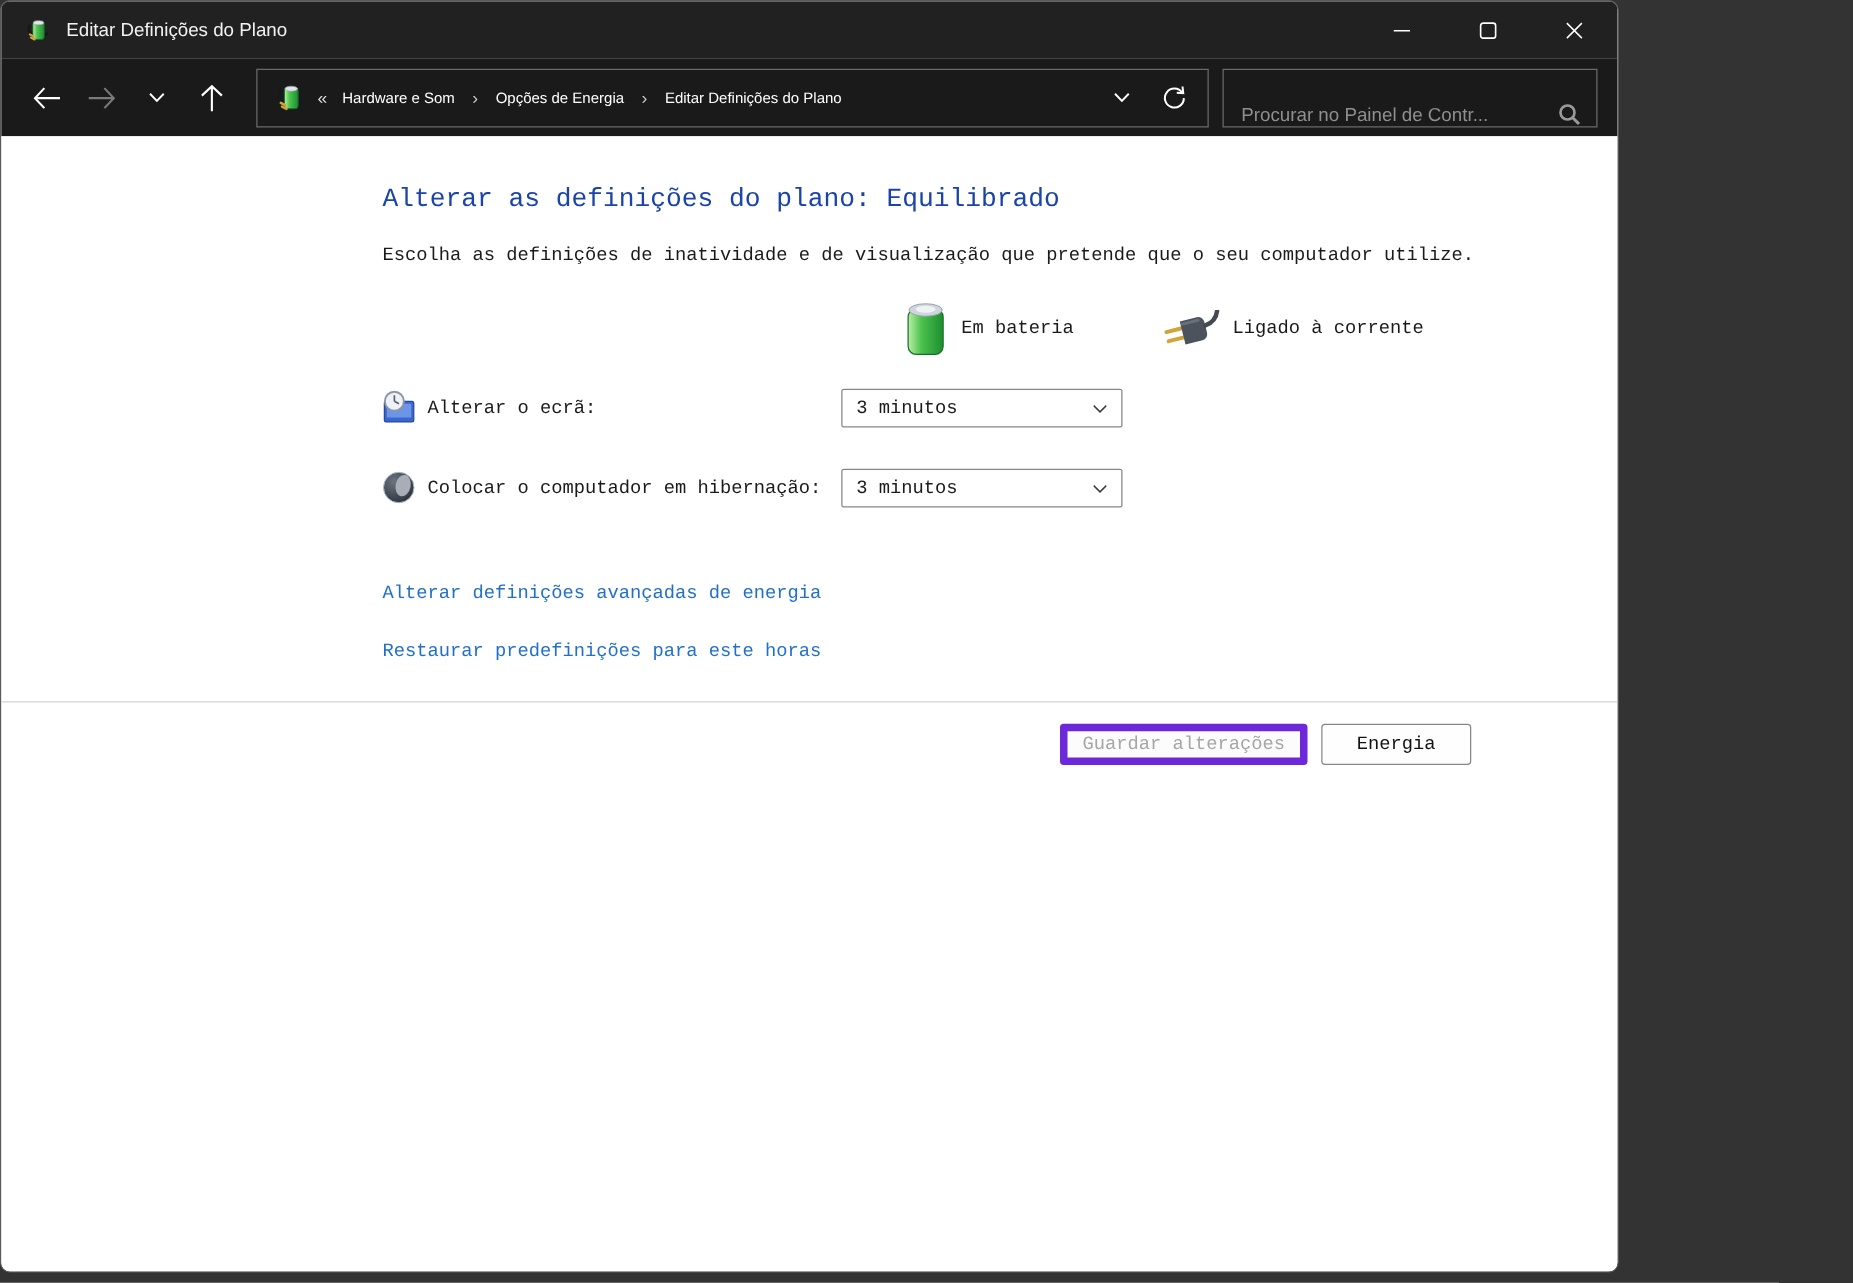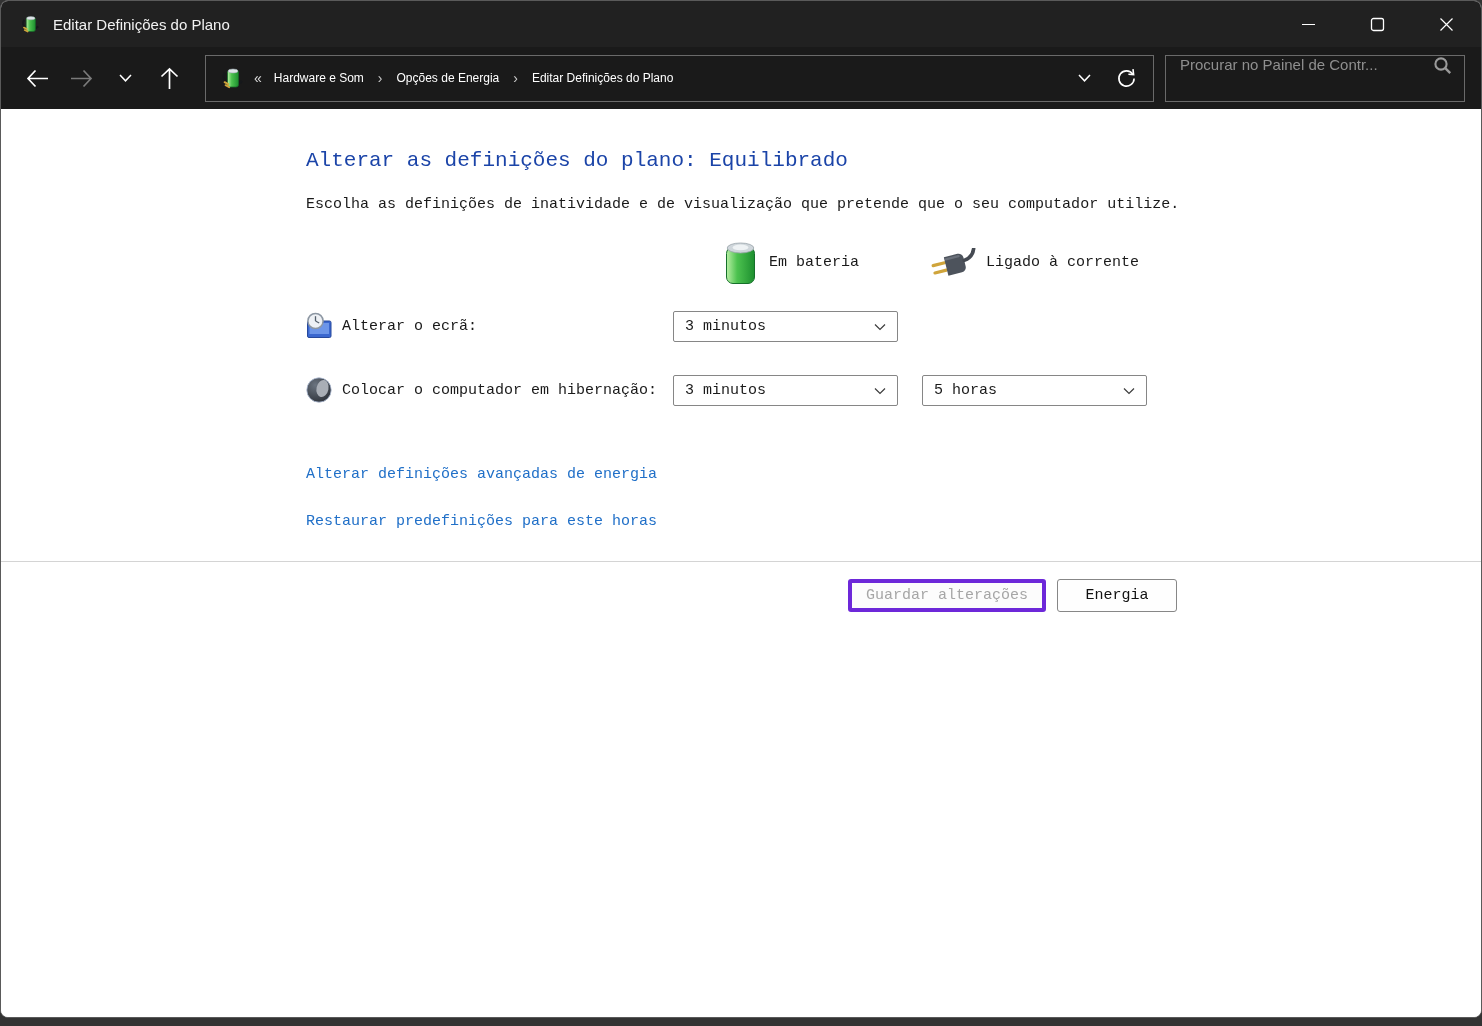--- a/index.html
+++ b/index.html
@@ -1,37 +1,37 @@
 <!DOCTYPE html>
 <html><head>
 <meta charset="utf-8">
 <style>
   * { box-sizing: border-box; margin: 0; padding: 0; }
   html,body { width:1482px; height:1026px; background:#333333; font-family:"Liberation Sans","DejaVu Sans",sans-serif; }
-  .window { position:relative; width:1482px; height:1018px; background:#e5e5e5; border-radius:8px; overflow:hidden; border:1px solid #5a5a5a; }
+  .window { position:relative; width:1295px; height:1018px; background:#e5e5e5; border-radius:8px; overflow:hidden; border:1px solid #5a5a5a; }
 
   
   .titlebar { height:46px; background:#212121; display:flex; align-items:center; padding-left:19px; }
   .app-icon { width:20px; height:20px; margin-right:13px; flex:none; }
   .titlebar .title { color:#f2f2f2; font-size:15px; }
   .win-controls { margin-left:auto; display:flex; height:100%; }
   .win-btn { width:69px; height:100%; display:flex; align-items:center; justify-content:center; color:#ffffff; cursor:default; }
 
   
   .navbar { height:62px; background:#1a1a1a; display:flex; align-items:center; padding:0 16px 0 14px; }
   .nav-btn { width:44px; height:44px; display:flex; align-items:center; justify-content:center; flex:none; }
   .nav-btn.disabled svg { opacity:.42; }
   .crumb-bar { flex:1; height:47px; margin-left:14px; border:1px solid #6a6a6a; display:flex; align-items:center; padding:0 6px 0 10px; min-width:0; }
   .crumb-bar .bc-icon { width:24px; height:24px; margin:0 10px 0 4px; flex:none; }
   .crumb-prefix { color:#dcdcdc; font-size:14px; margin-right:12px; }
   .crumb { color:#ffffff; font-size:12px; white-space:nowrap; }
   .crumb-sep { color:#cccccc; font-size:14px; margin:0 14px; }
   .crumb-spacer { flex:1; }
   .bar-btn { width:42px; height:42px; display:flex; align-items:center; justify-content:center; flex:none; }
-  .search-box { width:300px; height:47px; margin-left:11px; border:1px solid #6a6a6a; display:flex; align-items:flex-start; padding:0 12px 0 14px; flex:none; }
+  .search-box { width:300px; height:47px; margin-left:11px; border:1px solid #6a6a6a; display:flex; align-items:flex-end; padding:0 12px 0 14px; flex:none; }
   .search-box input { flex:1; min-width:0; background:transparent; border:none; outline:none; color:#dddddd; font-size:15px; font-family:inherit; }
   .search-box input::placeholder { color:#8f8f8f; opacity:1; }
   .search-box svg { flex:none; margin-left:8px; }
 
   
   .content { position:relative; height:910px; background:#ffffff; color:#1a1a1a; font-size:15px;font-family:Liberation Mono, monospace; }
   .page-title { position:absolute; left:305px; top:40px; font-size:21px; font-weight:400; }
   .page-subtitle { position:absolute; left:305px; top:87px; }
 
   .hdr-battery-icon { position:absolute; left:724px; top:131px; }
@@ -47,21 +47,21 @@
   .select { position:absolute; width:225px; height:31px; background:#ffffff; border:1px solid #868686; border-radius:2px; display:flex; align-items:center; justify-content:space-between; padding:12px 11px; cursor:default; }
   .sel-1a { left:672px; top:202px; } .sel-1b { left:921px; top:202px; }
   .sel-2a { left:672px; top:266px; } .sel-2b { left:921px; top:266px; }
 
   .link { position:absolute; left:305px; color:#2170c8; cursor:pointer; }
   .link-1 { top:357px; } .link-2 { top:404px; }
 
   .divider { position:absolute; left:0; right:0; top:452px; height:1px; background:#d4d4d4; }
 
   .btn { position:absolute; top:470px; height:33px; border-radius:3px; font-size:15px; font-family:inherit; display:flex; align-items:center; justify-content:center; }
-  .btn-save { left:847px; width:198px; background:#fcfcfc; border:4px solid #6d28d9; color:#a6a6a6; }
+  .btn-save { left:847px; width:198px; background:#fcfcfc; border:6px solid #6d28d9; color:#a6a6a6; }
   .btn-cancel { left:1056px; width:120px; background:#fefefe; border:1px solid #878787; color:#121212; }
 </style>
 </head>
 <body>
 
 <svg width="0" height="0" style="position:absolute">
   <defs>
     <linearGradient id="batg" x1="0" y1="0" x2="1" y2="0">
       <stop offset="0" stop-color="#b9f0a5"></stop>
         <stop offset="0.38" stop-color="#4cc24f"></stop>
@@ -204,26 +204,20 @@
       <circle cx="14" cy="14" r="12.2" fill="url(#moong)" stroke="#aebdd6" stroke-width="0.8"></circle>
       <ellipse cx="17.5" cy="12.5" rx="6" ry="8.6" fill="#a9aeb6" transform="rotate(12 17.5 12.5)"></ellipse>
     </svg>
     <span class="row-label-2">Colocar o computador em hibernação:</span>
     <div class="select sel-2a">
       <span>3 minutos</span>
       <svg width="12" height="8" viewBox="0 0 12 8">
           <path d="M1 1.5 L6 6.5 L11 1.5" fill="none" stroke="#3c3c3c" stroke-width="1.2"></path>
         </svg>
     </div>
-    <div class="select sel-2b">
-      <span>5 horas</span>
-      <svg width="12" height="8" viewBox="0 0 12 8">
-          <path d="M1 1.5 L6 6.5 L11 1.5" fill="none" stroke="#3c3c3c" stroke-width="1.2"></path>
-        </svg>
-    </div>
 
     <span class="link link-1">Alterar definições avançadas de energia</span>
     <span class="link link-2">Restaurar predefinições para este horas</span>
 
     <div class="divider"></div>
 
     <div class="btn btn-save">Guardar alterações</div>
     <div class="btn btn-cancel">Energia</div>
   </div>
 

